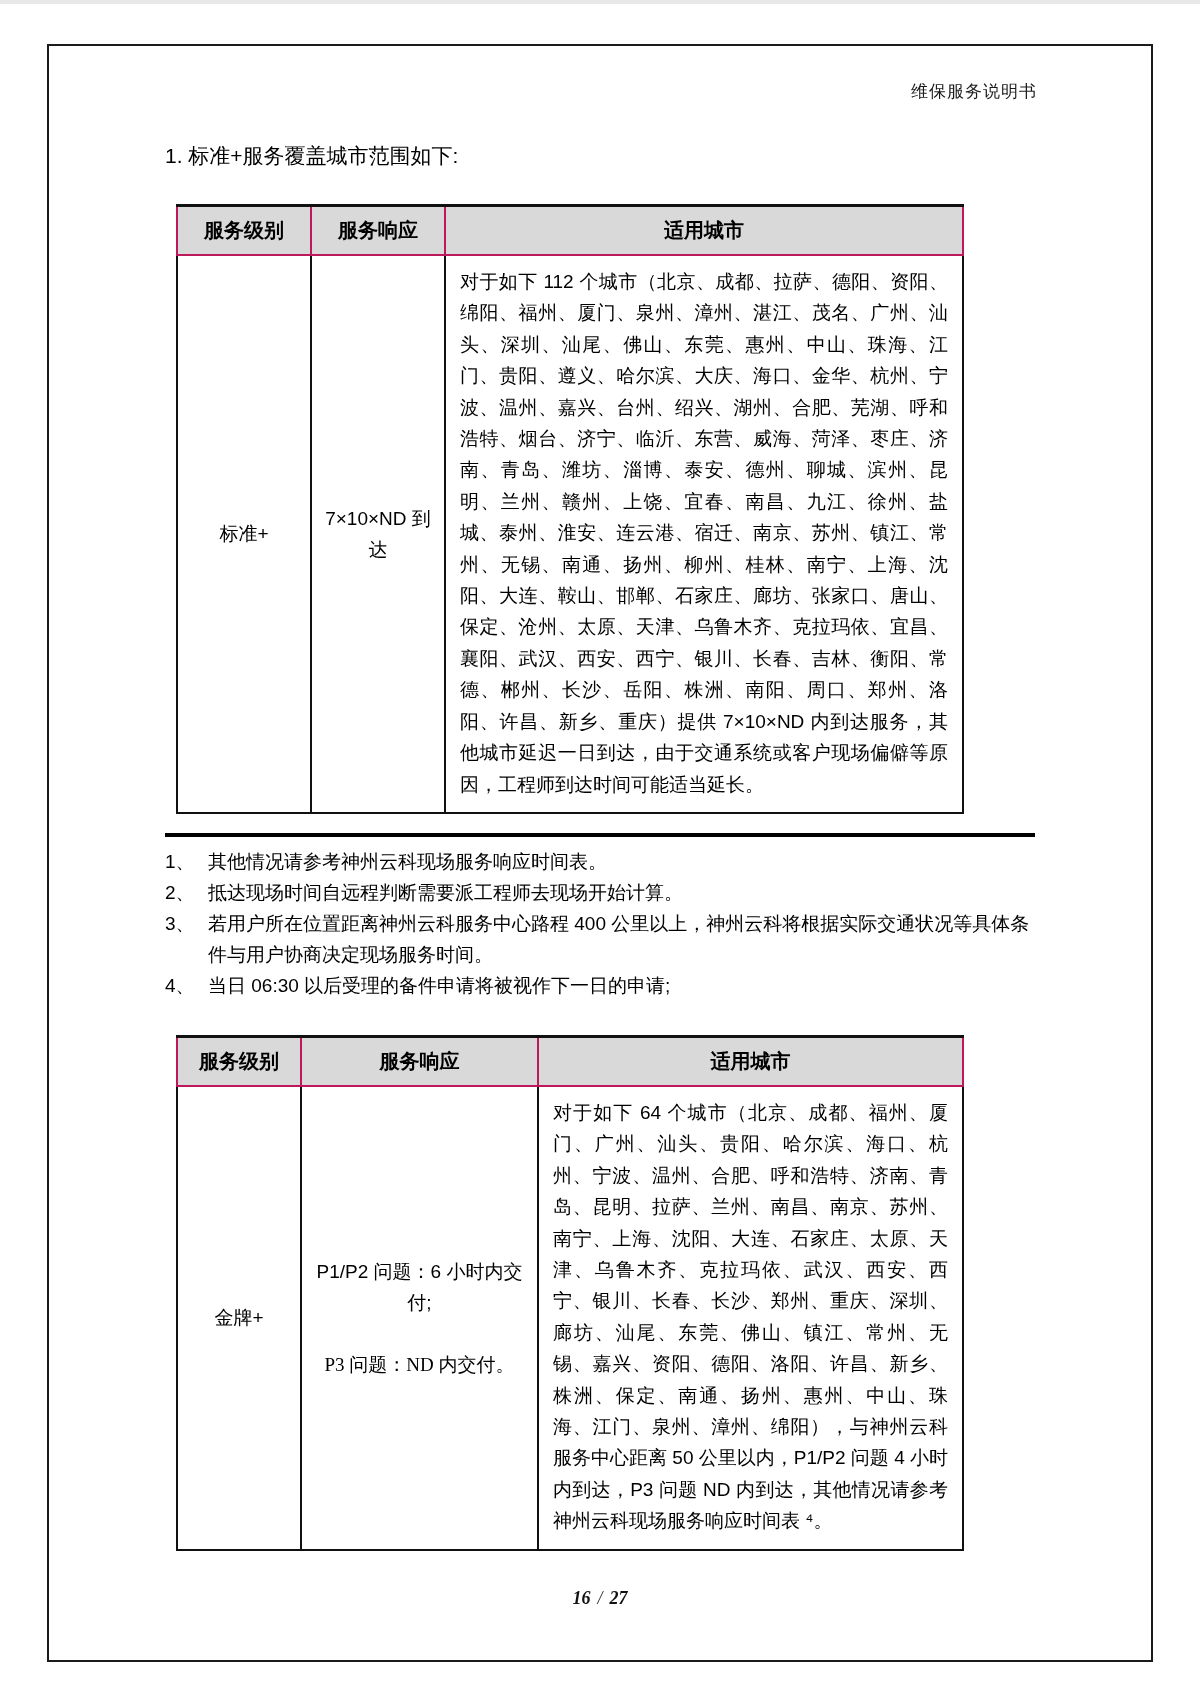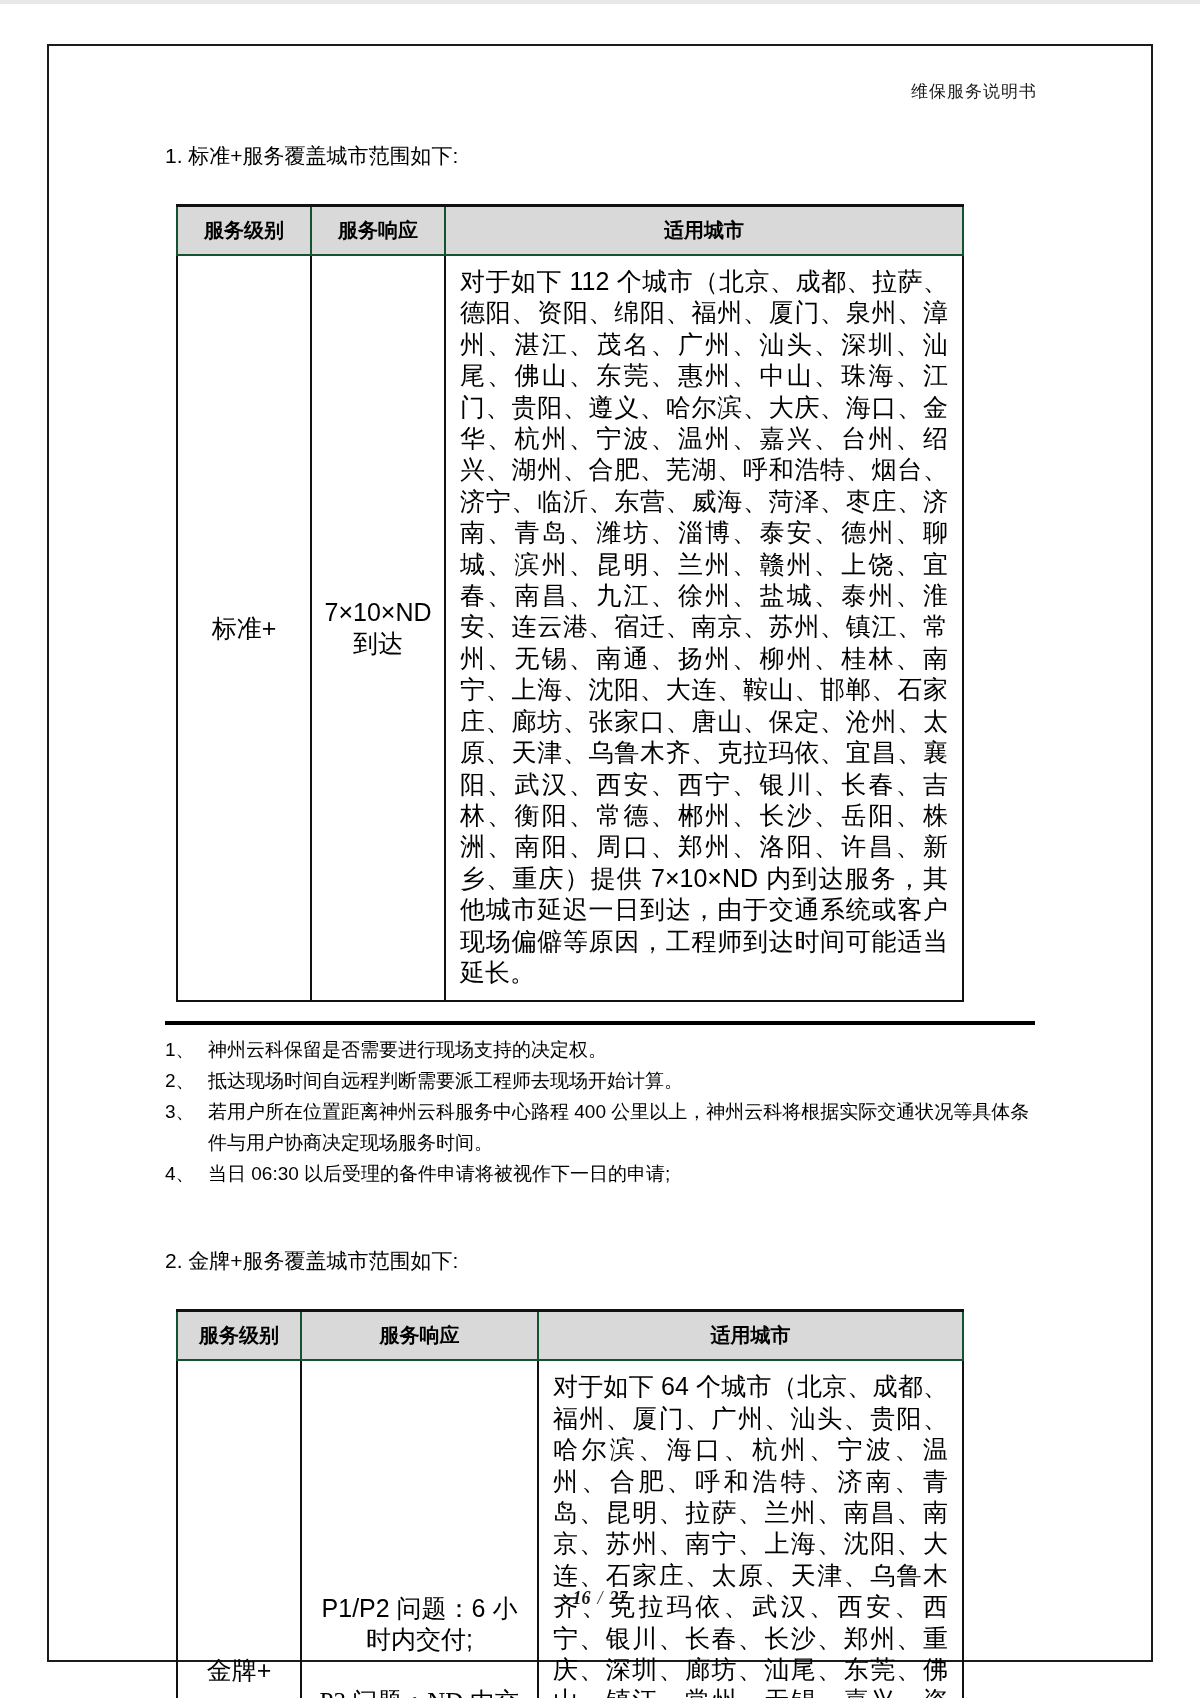--- a/index.html
+++ b/index.html
@@ -25,26 +25,26 @@
   .content { position:absolute; left:165px; right:165px; top:138px; }
   .sec-title { font-size:21px; font-weight:normal; line-height:28px; }
   .sec-title.s2 { margin-top:58px; }
 
   table.svc-table {
     border-collapse:collapse; table-layout:fixed;
     margin:34px 0 0 11px;
     border:2px solid #111; border-top:3px solid #111;
   }
   table.svc-table th {
-    background:#d9d9d9; border:2px solid #14532d;
+    background:#d9d9d9; border:2px solid #be185d;
     font-size:20px; font-weight:bold; padding:10px 4px; line-height:27px;
     color:#000;
   }
   table.svc-table td {
-    border:2px solid #111; font-size:25px; vertical-align:middle; color:#000;
+    border:2px solid #111; font-size:19px; vertical-align:middle; color:#000;
   }
   td.c-level, td.c-resp { text-align:center; padding:8px 12px; line-height:31px; }
   td.c-cities { text-align:justify; padding:10px 14px 12px 14px; line-height:31.4px; }
   td.c-resp p.p3 { margin-top:31px;font-family:Liberation Serif, serif; }
 
   .rule { height:4px; background:#000; margin-top:19px; }
   .notes-heading { font-size:19px; font-weight:bold; margin-top:24px; line-height:26px; }
   .notes { margin-top:9px; }
   .note-item { display:flex; font-size:19px; line-height:31px; }
   .note-num { width:43px; flex:none; }
@@ -90,37 +90,36 @@
         </tr>
       </tbody>
     </table>
 
     <div class="rule"></div>
 
 
     <div class="notes">
       <div class="note-item">
         <span class="note-num">1、</span>
-        <span class="note-text">神州云科保留是否需要进行现场支持的决定权。</span>
+        <span class="note-text">其他情况请参考神州云科现场服务响应时间表。</span>
       </div>
       <div class="note-item">
         <span class="note-num">2、</span>
         <span class="note-text">抵达现场时间自远程判断需要派工程师去现场开始计算。</span>
       </div>
       <div class="note-item">
         <span class="note-num">3、</span>
         <span class="note-text">若用户所在位置距离神州云科服务中心路程 400 公里以上，神州云科将根据实际交通状况等具体条件与用户协商决定现场服务时间。</span>
       </div>
       <div class="note-item">
         <span class="note-num">4、</span>
         <span class="note-text">当日 06:30 以后受理的备件申请将被视作下一日的申请;</span>
       </div>
     </div>
 
-    <div class="sec-title s2">2. 金牌+服务覆盖城市范围如下:</div>
 
     <table class="svc-table">
       <colgroup>
           <col style="width:124px">
           <col style="width:237px">
           <col style="width:425px">
         </colgroup>
       <thead>
         <tr>
           <th>服务级别</th>

